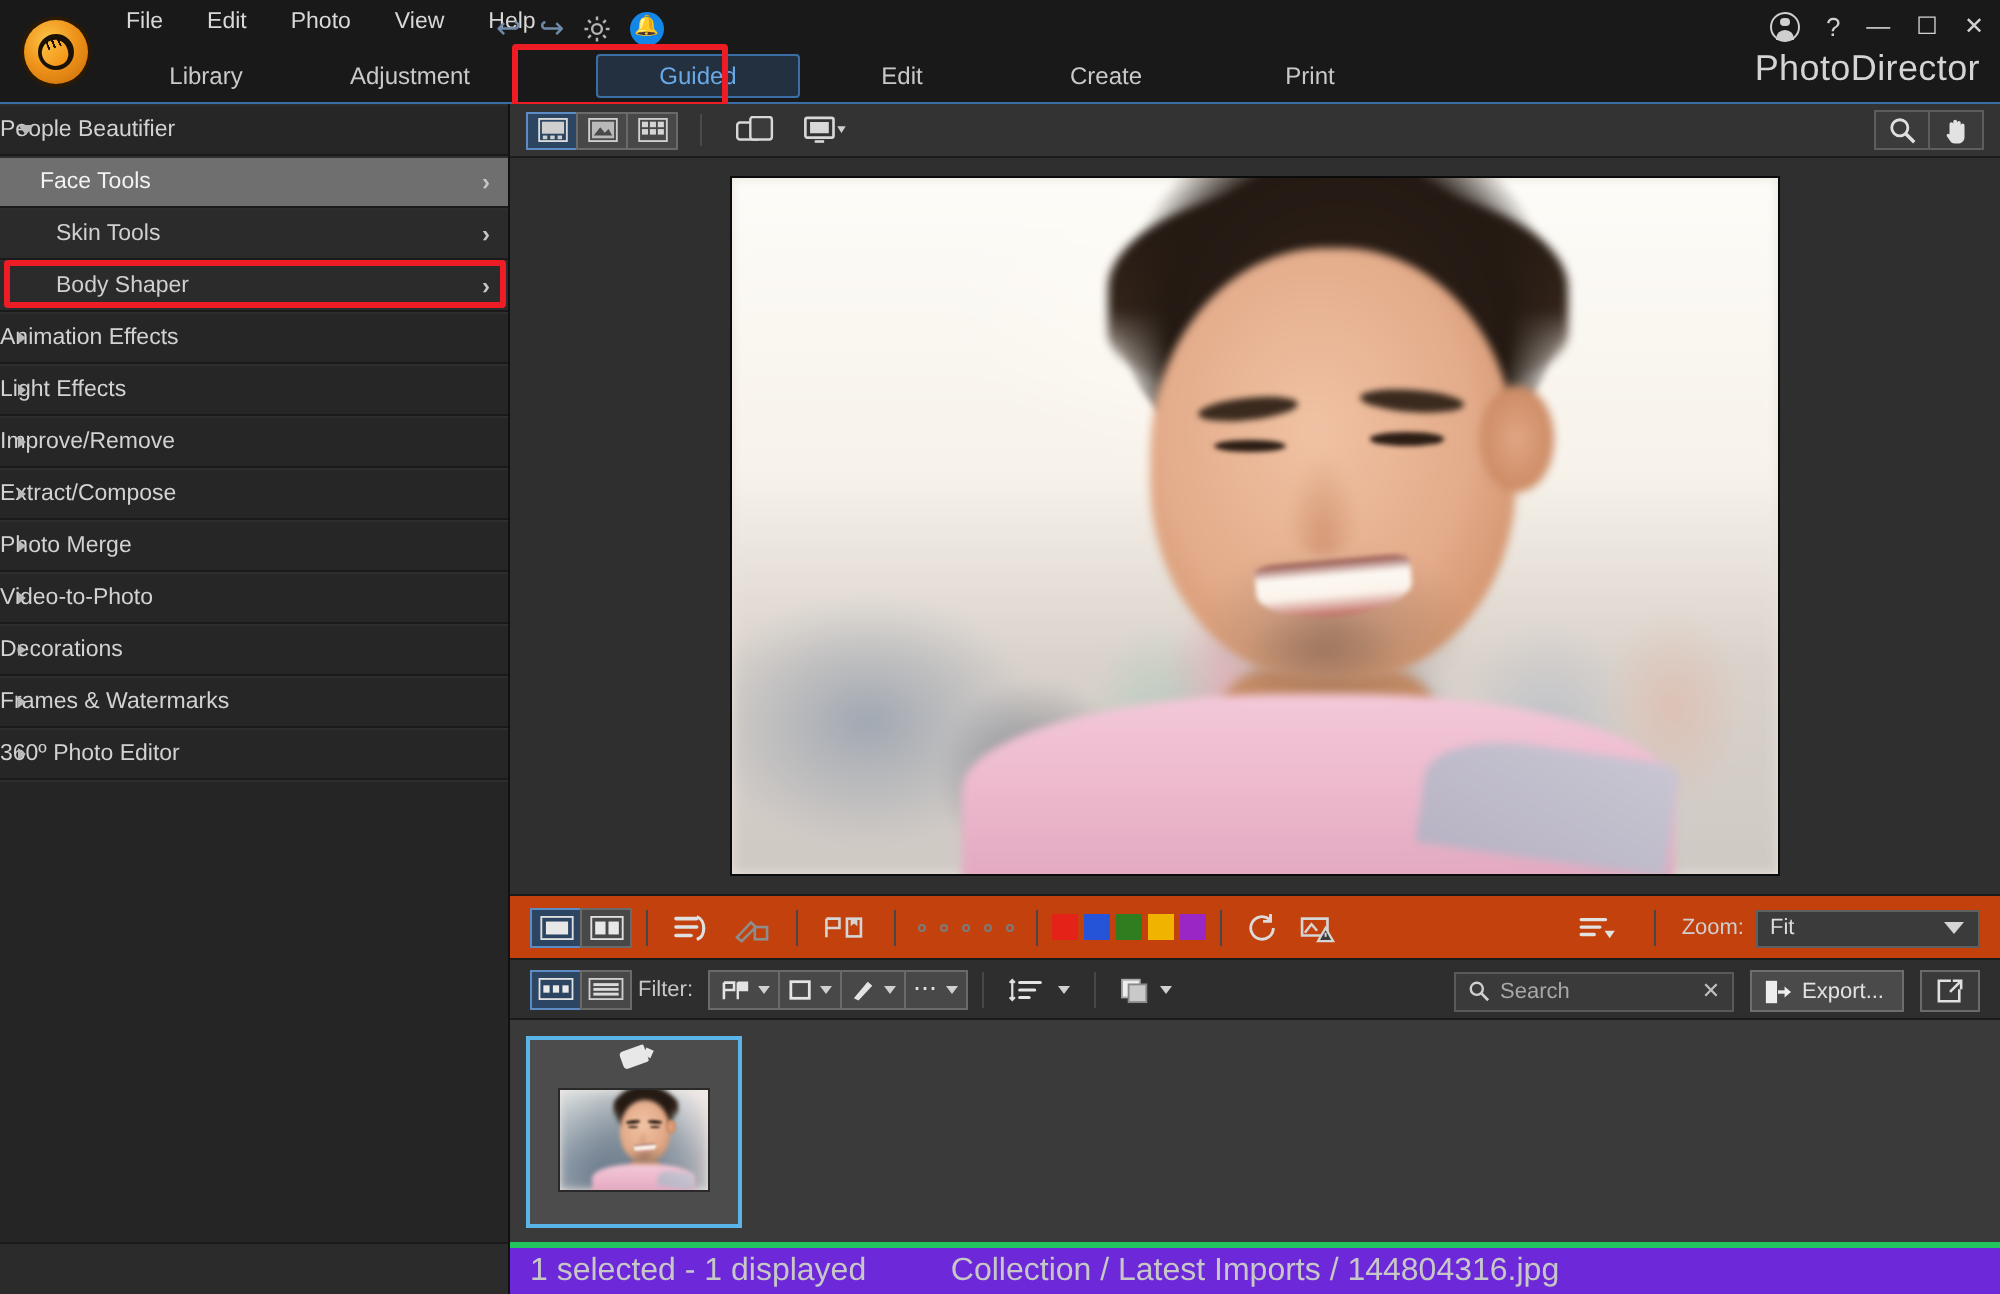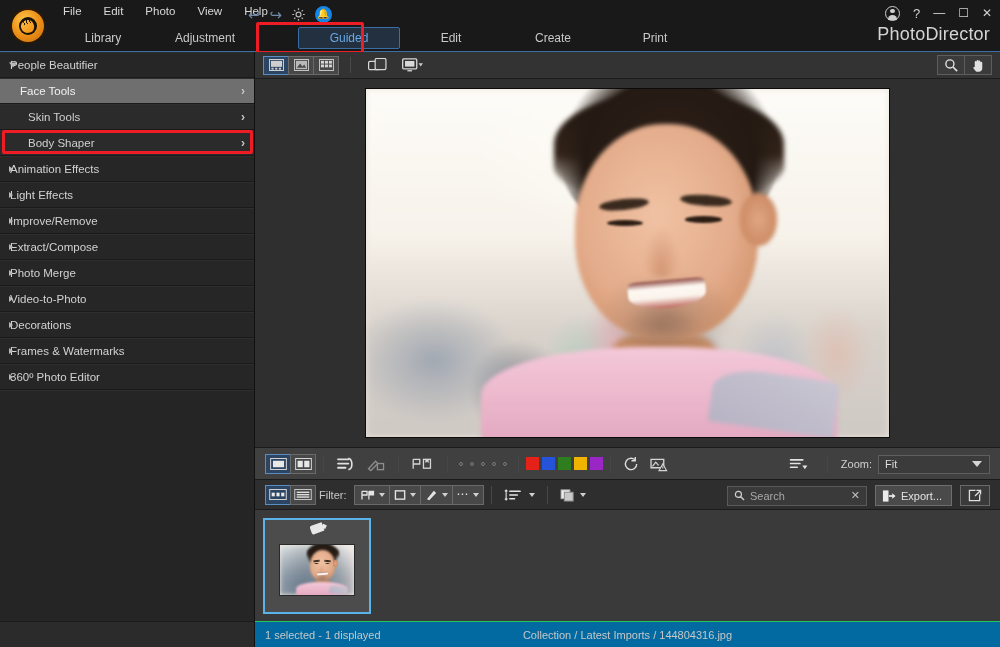--- a/index.html
+++ b/index.html
@@ -139,21 +139,21 @@
     display: flex; flex-direction: column;
     position: relative;
   }
   .sb-row {
     position: relative;
     height: 26px;
     display: flex; align-items: center;
     border-bottom: 1px solid #1a1a1a;
     border-top: 1px solid #2e2e2e;
     color: #d2d2d2; font-size: 11.5px;
-    cursor: default; padding-left: 10px;
+    cursor: default; 
     background: #252525;
   }
   .sb-row.group { background: #262626; }
   .sb-row.child {
     padding-left: 28px; background: #2b2b2b;
     color: #cfcfcf;
   }
   .sb-row.child.selected {
     background: #6f6f6f; color: #f2f2f2; padding-left: 20px;
   }
@@ -344,21 +344,21 @@
     position: absolute; left: 47%; top: 70%;
     width: 20%; height: 18%;
     background: linear-gradient(180deg,#c98f69,#b87d58);
     border-radius: 30% 30% 20% 20%;
     filter: blur(3px);
   }
 
   
   .lowbar1 {
     height: 32px; flex: 0 0 32px;
-    background: #404040;
+    background: #c2410c;
     border-top: 1px solid #1b1b1b;
     display: flex; align-items: center;
     padding: 0 10px; position: relative;
   }
   .lowbar2 {
     height: 30px; flex: 0 0 30px;
     background: #2e2e2e;
     border-top: 1px solid #1b1b1b;
     display: flex; align-items: center;
     padding: 0 10px; position: relative;
@@ -475,24 +475,24 @@
   .thumb-img .ph-face, .thumb-img .ph-shirt,
   .thumb-img .ph-neck, .thumb-img .ph-collar,
   .thumb-img .ph-stubble, .thumb-img .ph-chin, .thumb-img .ph-nose { filter: blur(1px); }
   .thumb-img .ph-brow-l, .thumb-img .ph-brow-r,
   .thumb-img .ph-eye-l, .thumb-img .ph-eye-r,
   .thumb-img .ph-smile, .thumb-img .ph-ear { filter: blur(.6px); }
 
   
   .statusbar {
     height: 26px; flex: 0 0 26px;
-    background: #0369a1;
-    border-top: 1px solid #22c55e;
+    background: #6d28d9;
+    border-top: 3px solid #22c55e;
     display: flex; align-items: center;
-    color: #c7c7c7; font-size: 11px;
+    color: #c7c7c7; font-size: 16px;
     position: relative;
   }
   .status-left { position: absolute; left: 10px; }
   .status-center { position: absolute; left: 50%; transform: translateX(-50%); }
 
   .sidebar-bottom-spacer {
     height: 26px; flex: 0 0 26px;
     background: #2b2b2b; border-top: 1px solid #1b1b1b;
   }
 </style>

